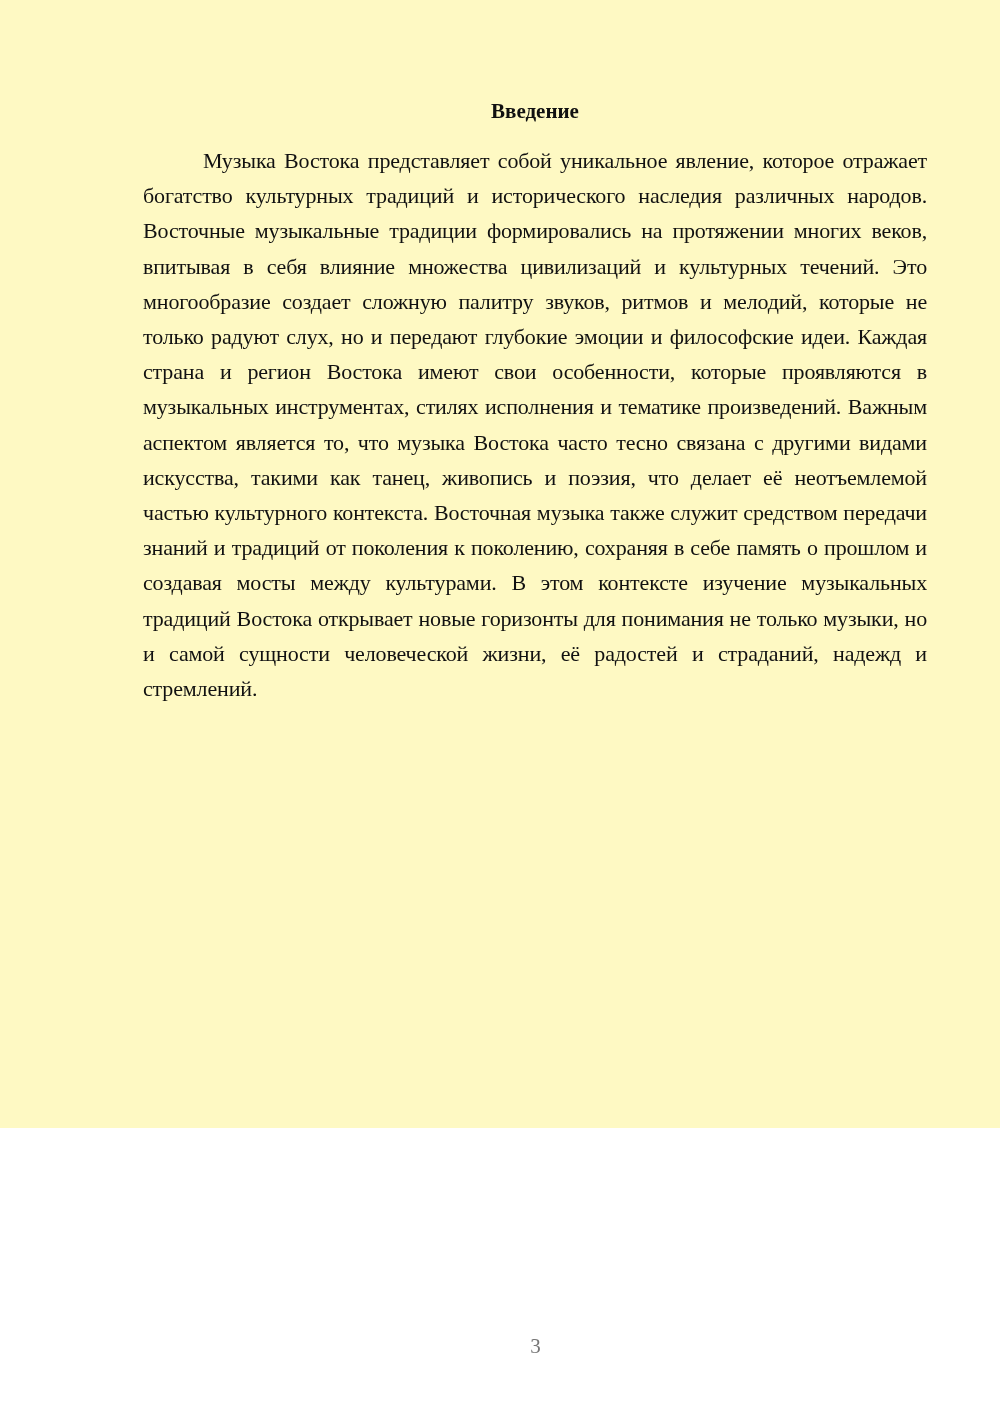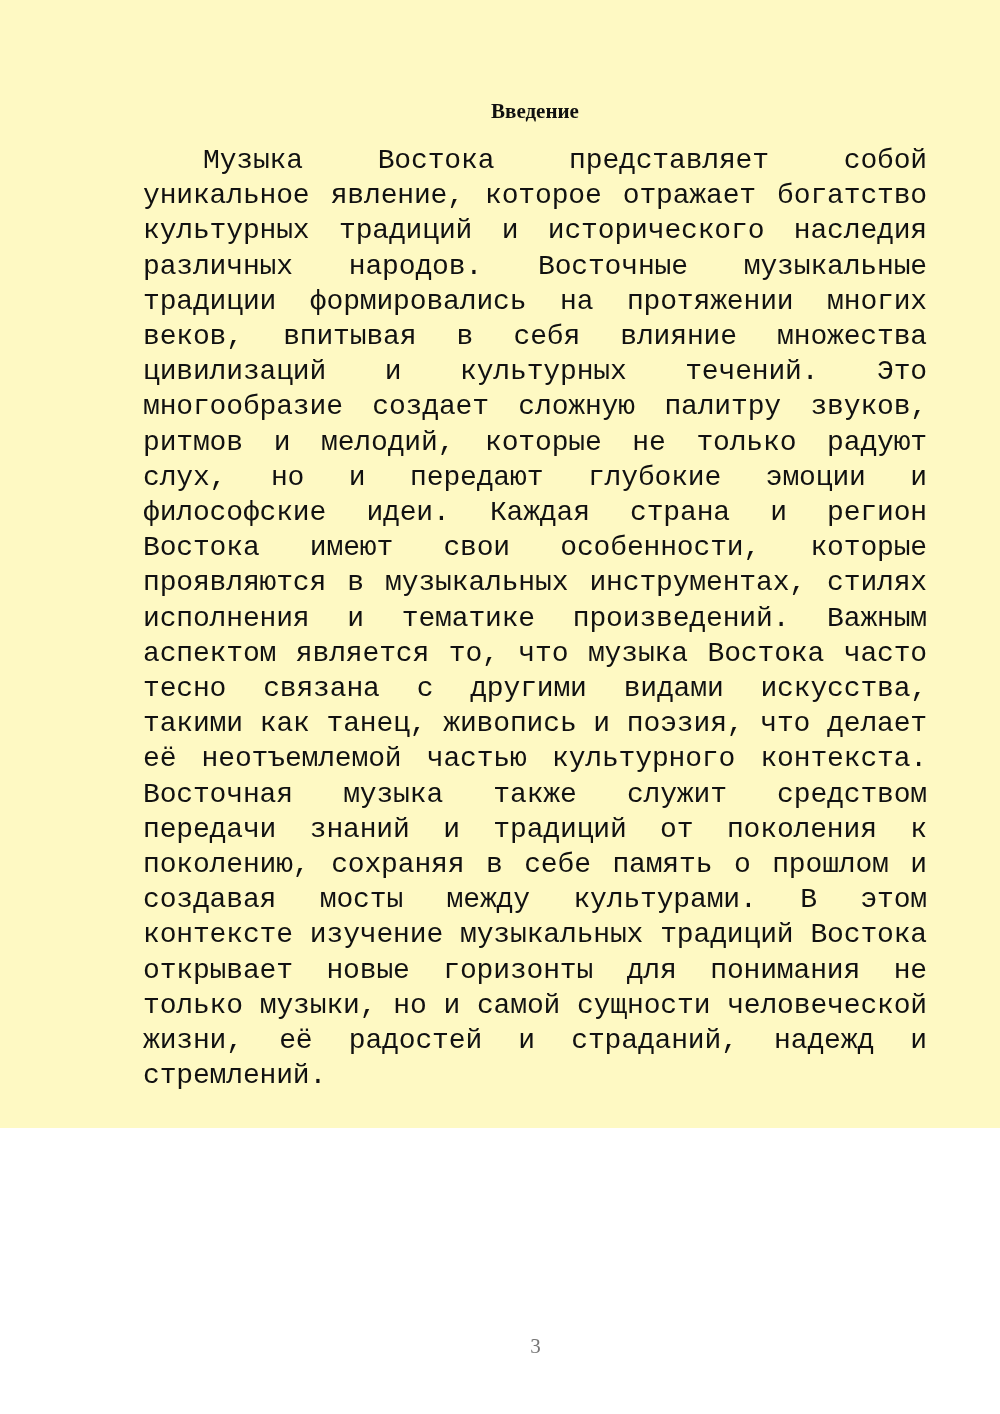--- a/index.html
+++ b/index.html
@@ -30,28 +30,27 @@
       font-weight: bold;
       font-size: 21px;
       line-height: 28px;
       margin: 0;
     }
     .body-text {
       position: absolute;
       top: 143px;
       left: 143px;
       width: 784px;
-      font-size: 28px;
+      font-size: 22px;
       line-height: 35.2px;
       text-align: justify;
       text-indent: 60px;
       margin: 0;
       letter-spacing: -0.15px;
       word-spacing: 0px;
-      font-family: Liberation Mono, monospace;
     }
     .page-number {
       position: absolute;
       top: 1334px;
       left: 0;
       width: 1071px;
       text-align: center;
       font-size: 21px;
       color: #777777;
       margin: 0;

